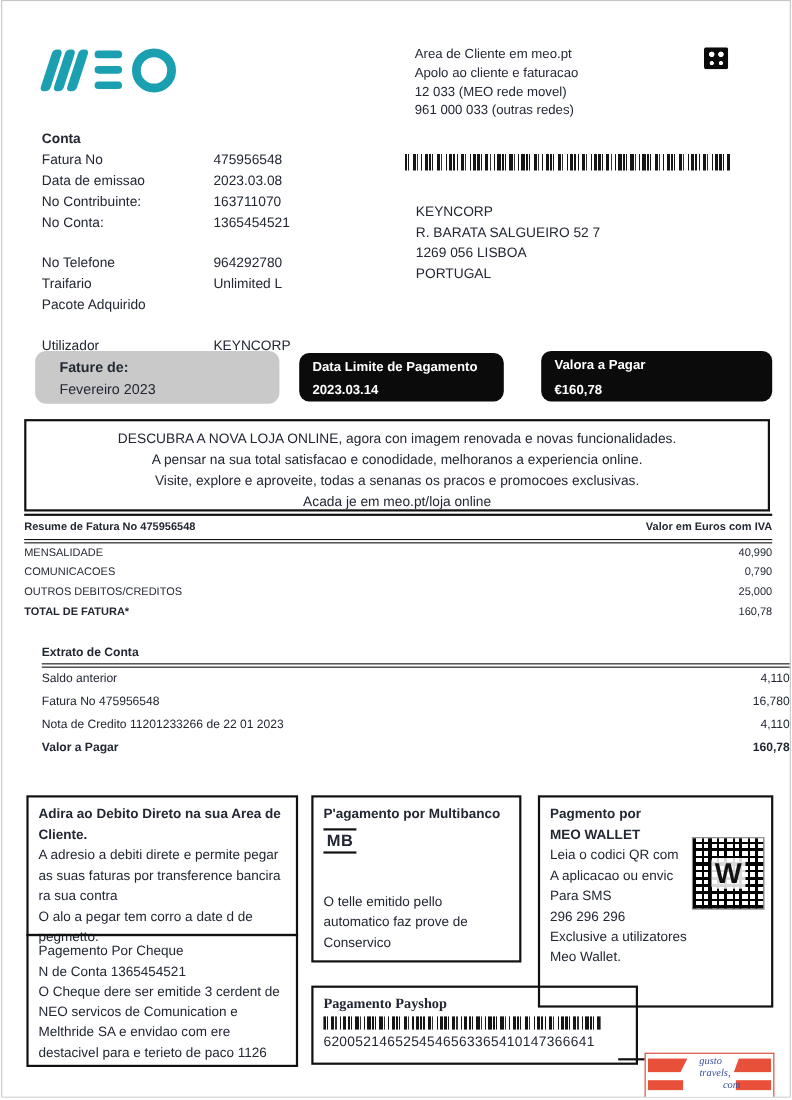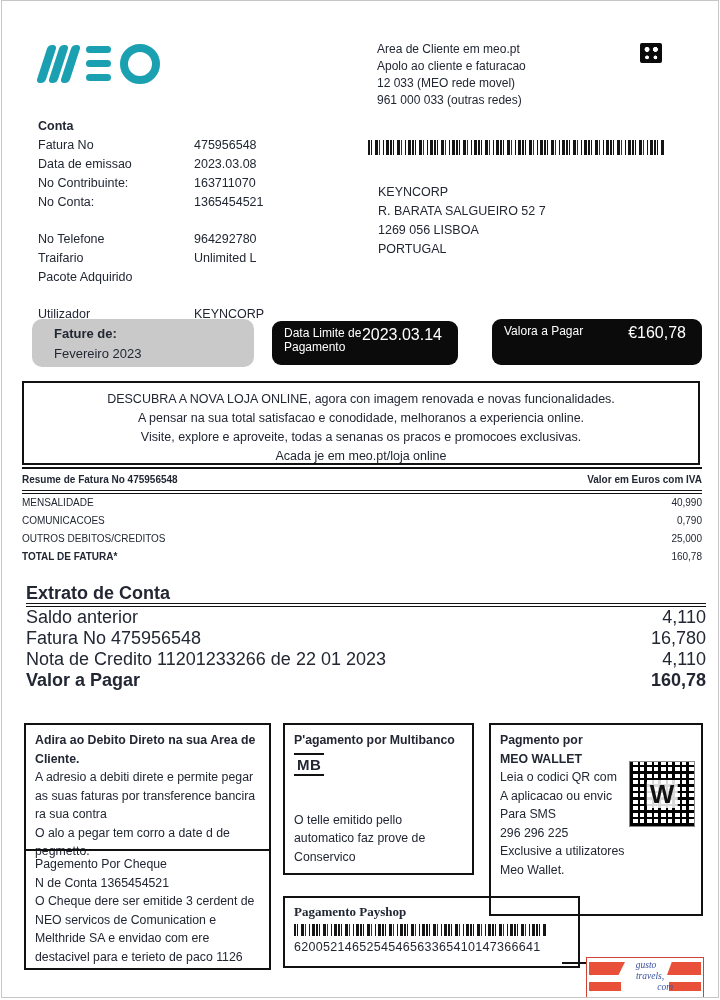--- a/index.html
+++ b/index.html
@@ -47,41 +47,41 @@
   .recipient { position:absolute; left:376px; top:182px; font-size:12.5px; line-height:19px; }
 
   
   .period-box {
     position:absolute; left:30px; top:318px; width:222px; height:48px; background:#c9c9c9;
     border-radius:10px; box-sizing:border-box; padding:5px 0 0 22px; font-size:13px; line-height:20px;
   }
   .period-box .lbl { font-weight:bold; }
   .black-box {
     position:absolute; background:#0b0b0b; color:#fff; border-radius:9px; box-sizing:border-box;
-    padding:5px 16px 4px 12px; font-size:12px; font-weight:normal;
-    display:flex; flex-direction:row; justify-content:space-between;
+    padding:5px 16px 4px 12px; font-size:12px; font-weight:bold;
+    display:flex; flex-direction:column; justify-content:space-between;
   }
   .due-box { left:270px; top:320px; width:186px; height:44px; }
   .amount-box { left:490px; top:318px; width:210px; height:46px; }
-  .black-box .val { text-align:center; font-size:16px; }
+  .black-box .val { text-align:left; font-size:12px; }
 
   
   .promo-box {
     position:absolute; left:20px; top:380px; width:678px; height:84px; border:2px solid #111;
     box-sizing:border-box; text-align:center; font-size:12.5px; line-height:19px; padding-top:7px;
   }
 
   
   .resume { position:absolute; left:20px; top:466px; width:680px; font-size:10px; }
   .tbl-head { display:flex; justify-content:space-between; font-weight:bold;
     border-top:2px solid #111; border-bottom:4px double #111; padding:3px 0 3px; line-height:15px; }
   .tbl-row { display:flex; justify-content:space-between; line-height:18px; }
   .bold-row { font-weight:bold; }
 
-  .extrato { position:absolute; left:24px; top:584px; width:680px; font-size:18px; }
+  .extrato { position:absolute; left:36px; top:584px; width:680px; font-size:11px; }
   .ext-head { font-weight:bold; border-bottom:4px double #111; padding-bottom:2px; line-height:16px; }
   .extrato .tbl-row { line-height:21px; }
 
   
   .pay { border:2px solid #111; box-sizing:border-box; position:absolute; font-size:12.3px; line-height:18.5px; padding:6px 9px; }
   .pay-a { left:22px; top:722px; width:247px; height:128px; }
   .pay-a .pay-title { font-weight:bold; }
   .pay-a p { margin:0; }
   .pay-b { left:22px; top:848px; width:247px; height:121px; padding-top:4px; }
   .pay-c { left:281px; top:722px; width:191px; height:152px; }
@@ -273,21 +273,21 @@
     <span class="mb-logo">MB</span>
     <div class="pay-c-note">O telle emitido pello automatico faz prove de Conservico</div>
   </div>
 
   <div class="pay pay-d">
     <div class="pay-title">Pagmento por</div>
     <div class="pay-title">MEO WALLET</div>
     <div class="pay-d-line">Leia o codici QR com</div>
     <div class="pay-d-line">A aplicacao ou envic</div>
     <div class="pay-d-line">Para SMS</div>
-    <div class="pay-d-line">296 296 225</div>
+    <div class="pay-d-line">296 296 296</div>
     <div class="pay-d-line">Exclusive a utilizatores</div>
     <div class="pay-d-line">Meo Wallet.</div>
     <div class="qr">
       <span class="w">W</span>
     </div>
   </div>
 
   <div class="pay pay-e">
     <div class="pay-title">Pagamento Payshop</div>
     <div class="barcode payshop-barcode"></div>

